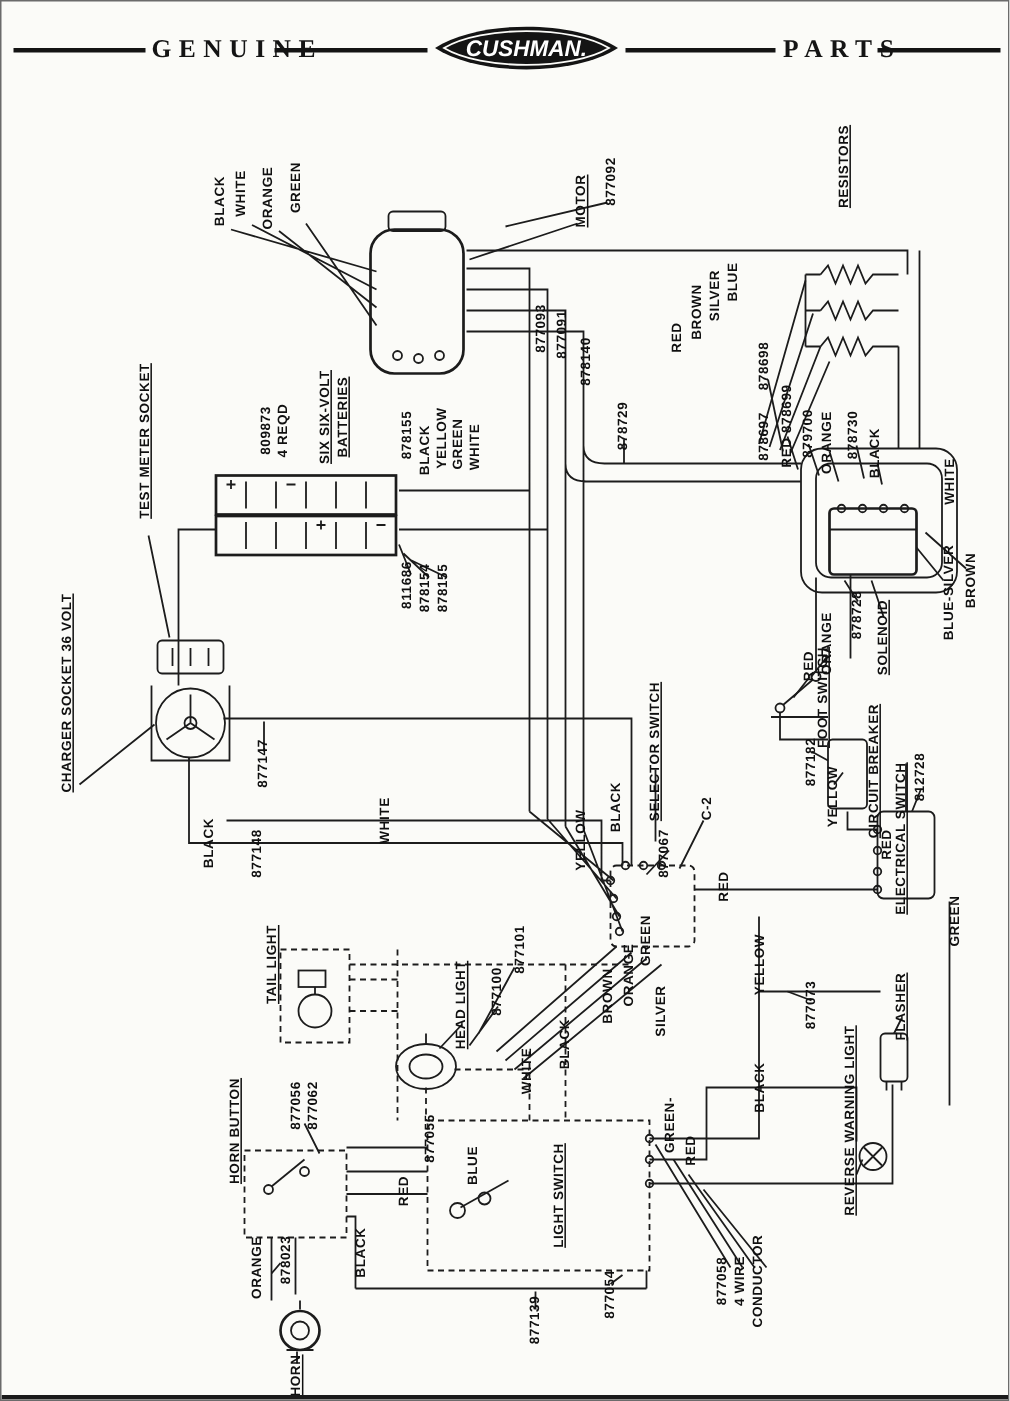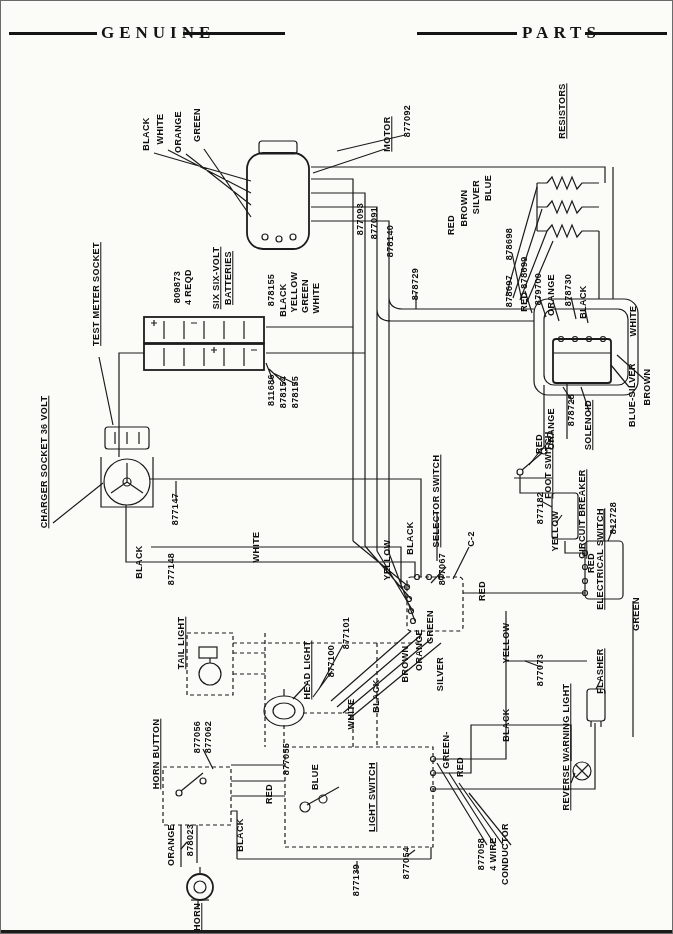--- a/index.html
+++ b/index.html
@@ -28,20 +28,27 @@
 </style>
 </head>
 <body>
 
 <div class="page">
 
   <div class="header">
     <div class="rule" style="left:8px;width:88px;"></div>
     <span class="hdr-text" style="left:100px;">GENUINE</span>
     <div class="rule" style="left:182px;width:102px;"></div>
+    <span class="logo-wrap">
+      <svg width="128" height="46" viewBox="0 0 128 46">
+        <path d="M3,23 C32,4 96,4 125,23 C96,42 32,42 3,23 Z" fill="#141414" stroke="none"></path>
+        <path d="M9,23 C34,8 94,8 119,23 C94,38 34,38 9,23 Z" fill="none" stroke="#fbfbf8" stroke-width="1.2"></path>
+        <text x="64" y="28" text-anchor="middle" fill="#ffffff" stroke="none" font-family="Liberation Sans, sans-serif" font-size="15" font-weight="bold" font-style="italic">CUSHMAN.</text>
+      </svg>
+    </span>
     <div class="rule" style="left:416px;width:100px;"></div>
     <span class="hdr-text" style="left:521px;">PARTS</span>
     <div class="rule" style="left:584px;width:82px;"></div>
   </div>
 
   <div class="diagram">
 
     <svg class="wires" width="673" height="934" viewBox="0 0 673 934">
 
       <g>

